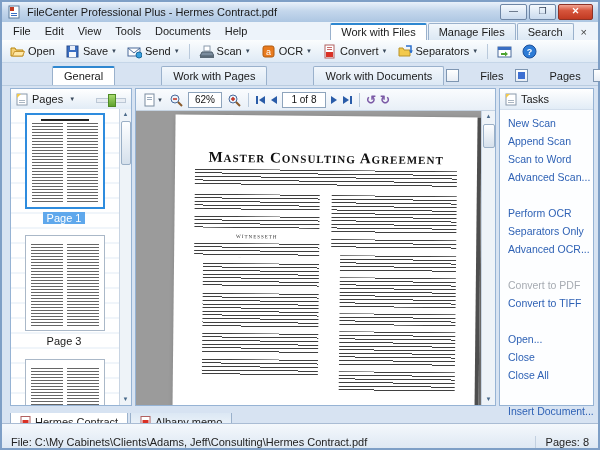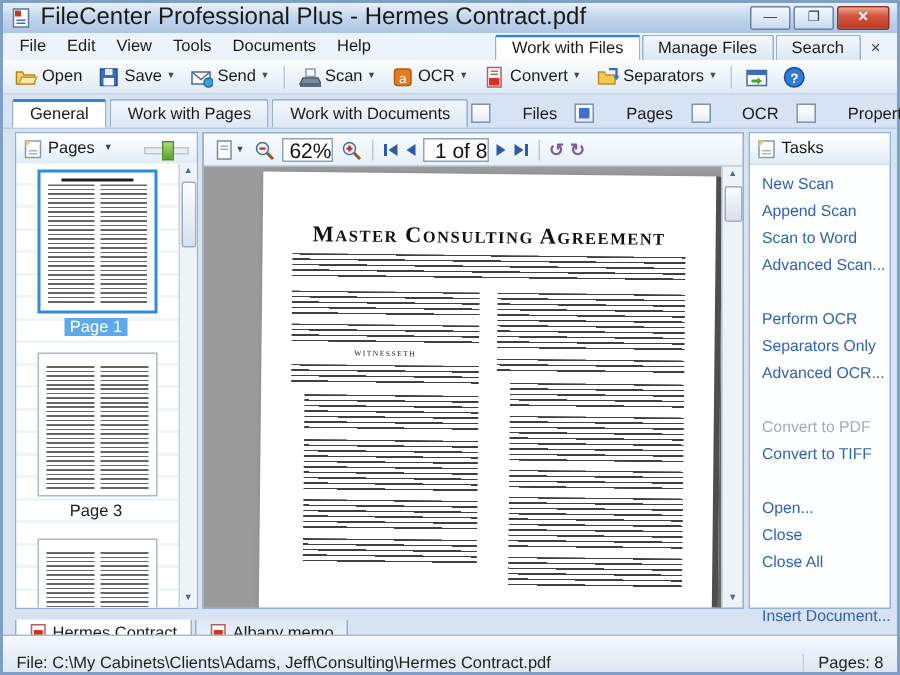--- a/index.html
+++ b/index.html
@@ -1,21 +1,21 @@
 <!DOCTYPE html>
 <html><head>
 <meta charset="utf-8">
 <style>
   html,body{margin:0;padding:0;}
   body{width:600px;height:450px;font-family:"Liberation Sans",sans-serif;background:#D3E0F0;overflow:hidden;}
   .window{position:absolute;left:0;top:0;width:600px;height:450px;border:2px solid #7E9FC6;box-sizing:border-box;background:#D7E3F2;}
 
   
   .titlebar{position:absolute;left:0;top:0;right:0;height:20px;background:linear-gradient(#E9F1FA,#C4D7EC 45%,#ADC6E2);border-bottom:1px solid #9FB8D6;display:flex;align-items:center;padding:0 5px;}
-  .title-text{font-size:16px;color:#1A1A1A;margin-left:5px;white-space:nowrap;}
+  .title-text{font-size:11px;color:#1A1A1A;margin-left:5px;white-space:nowrap;}
   .winbtns{margin-left:auto;display:flex;gap:2px;}
   .wbtn{width:25px;height:14px;border:1px solid #6E86A5;border-radius:2px;background:linear-gradient(#F4F9FD,#C9DAEE);font-size:9px;line-height:12px;text-align:center;color:#2A3A52;cursor:default;}
   .wbtn.close{width:33px;background:linear-gradient(#F2A492,#D6553C 40%,#C13A22);color:#fff;border-color:#8E3226;font-weight:bold;}
 
   
   .menurow{position:absolute;left:0;top:20px;right:0;height:18px;background:#EDF3FA;display:flex;align-items:center;padding-left:4px;}
   .menu-item{font-size:11px;color:#1A1A1A;padding:2px 7px;}
   .maintabs{position:absolute;right:5px;top:21px;height:17px;display:flex;align-items:flex-end;gap:1px;}
   .mtab{font-size:11px;color:#1A1A1A;padding:2px 10px 2px;border:1px solid #9AB1CC;border-bottom:none;background:linear-gradient(#F2F7FC,#DCE8F4);border-radius:2px 2px 0 0;white-space:nowrap;}
   .mtab.active{background:#fff;border-top:2px solid #2E87D0;padding-top:1px;}
@@ -23,21 +23,21 @@
 
   
   .toolbar{position:absolute;left:0;top:38px;right:0;height:22px;background:linear-gradient(#FBFDFE,#DFEAF5);border-bottom:1px solid #C5D6E8;display:flex;align-items:center;gap:2px;padding:0 4px;}
   .tbtn{display:flex;align-items:center;gap:3px;font-size:11px;color:#1A1A1A;padding:1px 4px;border-radius:2px;}
   .tdrop{font-size:6px;color:#3A4A5C;}
   .tsep{width:1px;height:15px;background:#B9C9DB;margin:0 3px;}
   .ticon{display:inline-flex;width:15px;height:15px;}
 
   
   .subtabrow{position:absolute;left:0;top:61px;right:0;height:22px;border-bottom:1px solid #B9CCE0;display:flex;align-items:flex-end;padding-left:6px;}
-  .stab{font-size:11px;color:#1A1A1A;padding:3px 11px;border:1px solid #9AB1CC;border-bottom:none;background:linear-gradient(#F2F7FC,#DCE8F4);border-radius:2px 2px 0 0;margin-right:2px;white-space:nowrap;}
+  .stab{font-size:11px;color:#1A1A1A;padding:3px 11px;border:1px solid #9AB1CC;border-bottom:none;background:linear-gradient(#F2F7FC,#DCE8F4);border-radius:2px 2px 0 0;margin-right:2px;white-space:nowrap;margin-left:44px;}
   .stab.active{background:#fff;border-top:2px solid #2E87D0;padding-top:2px;}
   .toggles{margin-left:auto;display:flex;align-items:center;gap:12px;padding:0 10px 3px 0;}
   .toggle{display:flex;align-items:center;gap:21px;font-size:11px;color:#1A1A1A;}
   .cb{position:relative;width:11px;height:11px;border:1px solid #7E96B2;background:linear-gradient(#FFF,#E8EEF5);}
   .cb.on::after{content:'';position:absolute;left:2px;top:2px;width:7px;height:7px;background:#3D6FD2;}
 
   
   .panel{position:absolute;border:1px solid #96B3D4;background:#fff;box-sizing:border-box;}
   .phead{height:20px;display:flex;align-items:center;gap:4px;padding:0 5px;background:linear-gradient(#FFFFFF,#E2ECF6);border-bottom:1px solid #D2DEEC;font-size:11px;color:#1A1A1A;}
 
@@ -52,21 +52,21 @@
   .tcol{position:absolute;top:9%;bottom:4%;width:40%;background:repeating-linear-gradient(180deg,#666 0 1px,transparent 1px 3px);}
   .tcol.l{left:7%;} .tcol.r{right:7%;}
   .ttitle{position:absolute;top:4px;left:18%;right:18%;height:2px;background:#222;}
   .tlabel{position:absolute;left:0;width:106px;text-align:center;font-size:11px;color:#1A1A1A;}
   .tlabel span{padding:0 4px;}
   .tlabel.sel span{background:#5FA8EC;color:#FFF;}
 
   
   .viewer{left:133px;top:86px;width:361px;height:318px;background:#9B9B9B;}
   .vtoolbar{position:absolute;left:0;top:0;right:0;height:22px;background:linear-gradient(#FAFCFE,#E8EFF7);border-bottom:1px solid #C5D3E2;display:flex;align-items:center;gap:4px;padding:0 6px;box-sizing:border-box;}
-  .vfield{border:1px solid #8EA4BC;background:#fff;font-size:14px;color:#111;height:14px;line-height:14px;text-align:right;}
+  .vfield{border:1px solid #8EA4BC;background:#fff;font-size:10px;color:#111;height:14px;line-height:14px;text-align:center;}
   .zoomf{width:32px;} .pagef{width:42px;}
   .vsep{width:1px;height:14px;background:#B9C9DB;margin:0 2px;}
   .tri-l{width:0;height:0;border-top:4px solid transparent;border-bottom:4px solid transparent;border-right:6px solid #2A5CA8;}
   .tri-r{width:0;height:0;border-top:4px solid transparent;border-bottom:4px solid transparent;border-left:6px solid #2A5CA8;}
   .navbar{width:2px;height:8px;background:#2A5CA8;}
   .navbtn{display:flex;align-items:center;gap:1px;padding:1px;}
   .rot{font-size:12px;font-weight:bold;color:#7B5AA6;line-height:12px;}
   .canvas{position:absolute;left:0;top:22px;right:13px;bottom:0;overflow:hidden;}
   .vscroll{position:absolute;right:0;top:22px;bottom:0;width:13px;background:#EEF3F8;border-left:1px solid #C8D4E2;}
   .vthumb{position:absolute;left:1px;top:13px;width:10px;height:22px;background:linear-gradient(#FDFEFF,#D5E0EC);border:1px solid #9AAFC6;border-radius:2px;}

